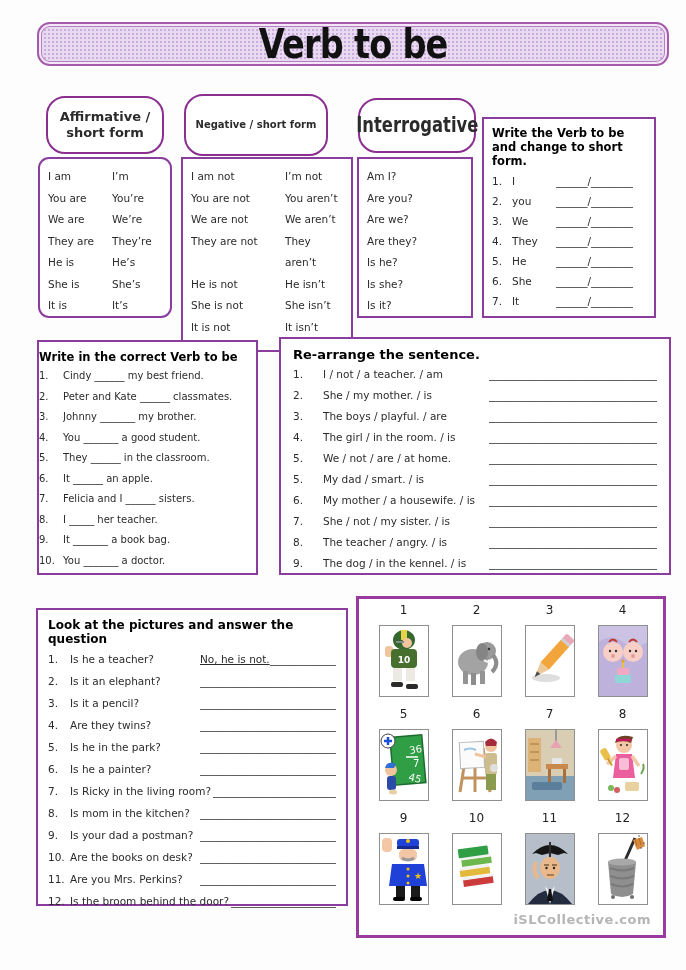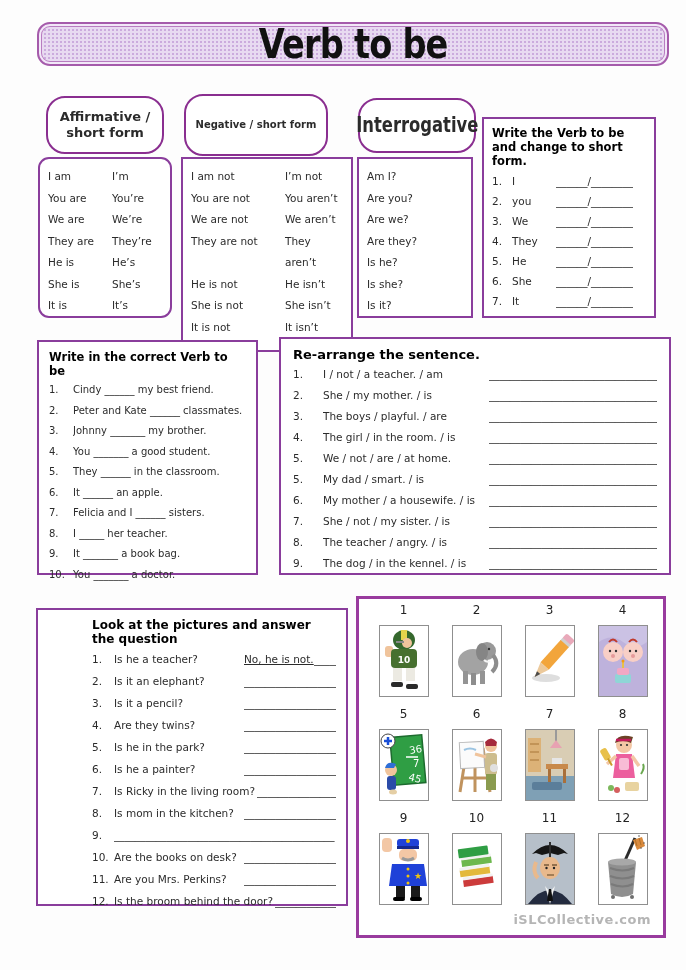--- a/index.html
+++ b/index.html
@@ -193,21 +193,21 @@
         </div>
       <div class="sfrow">
           <span class="n">7.</span>
           <span class="p">It</span>
           <span class="b">______/________</span>
         </div>
     </div>
   </div>
 
   <div class="sec" style="left:37px;top:340px;width:221px;height:235px;">
-    <div class="inner" style="padding:8px 10px;">
+    <div class="inner" style="padding:8px 0;">
       <div class="sec-title" style="margin-bottom:2px;">Write in the correct Verb to be</div>
       <div class="cvrow">
           <span class="n">1.</span>
           <span class="t">Cindy ______ my best friend.</span>
         </div>
       <div class="cvrow">
           <span class="n">2.</span>
           <span class="t">Peter and Kate ______ classmates.</span>
         </div>
       <div class="cvrow">
@@ -295,21 +295,21 @@
         </div>
       <div class="rarow">
           <span class="n">9.</span>
           <span class="t">The dog / in the kennel. / is</span>
           <span class="b">____________________________________</span>
         </div>
     </div>
   </div>
 
   <div class="sec" style="left:36px;top:608px;width:312px;height:298px;">
-    <div class="inner" style="padding:8px 10px;margin-left:44px;">
+    <div class="inner" style="padding:8px 10px;">
       <div class="sec-title" style="font-size:12px;margin-bottom:2px;">Look at the pictures and answer the question</div>
       <div class="pqrow">
           <span class="n">1.</span>
           <span class="q">Is he a teacher?</span>
           <span class="a">No, he is not.</span>
           <span class="b">__________________________________________</span>
         </div>
       <div class="pqrow">
           <span class="n">2.</span>
           <span class="q">Is it an elephant?</span>
@@ -340,20 +340,21 @@
           <span class="q">Is Ricky in the living room?</span>
           <span class="b">__________________________________________</span>
         </div>
       <div class="pqrow">
           <span class="n">8.</span>
           <span class="q">Is mom in the kitchen?</span>
           <span class="b">__________________________________________</span>
         </div>
       <div class="pqrow">
           <span class="n">9.</span>
+          <span class="q">Is your dad a postman?</span>
           <span class="b">__________________________________________</span>
         </div>
       <div class="pqrow">
           <span class="n">10.</span>
           <span class="q">Are the books on desk?</span>
           <span class="b">__________________________________________</span>
         </div>
       <div class="pqrow">
           <span class="n">11.</span>
           <span class="q">Are you Mrs. Perkins?</span>

